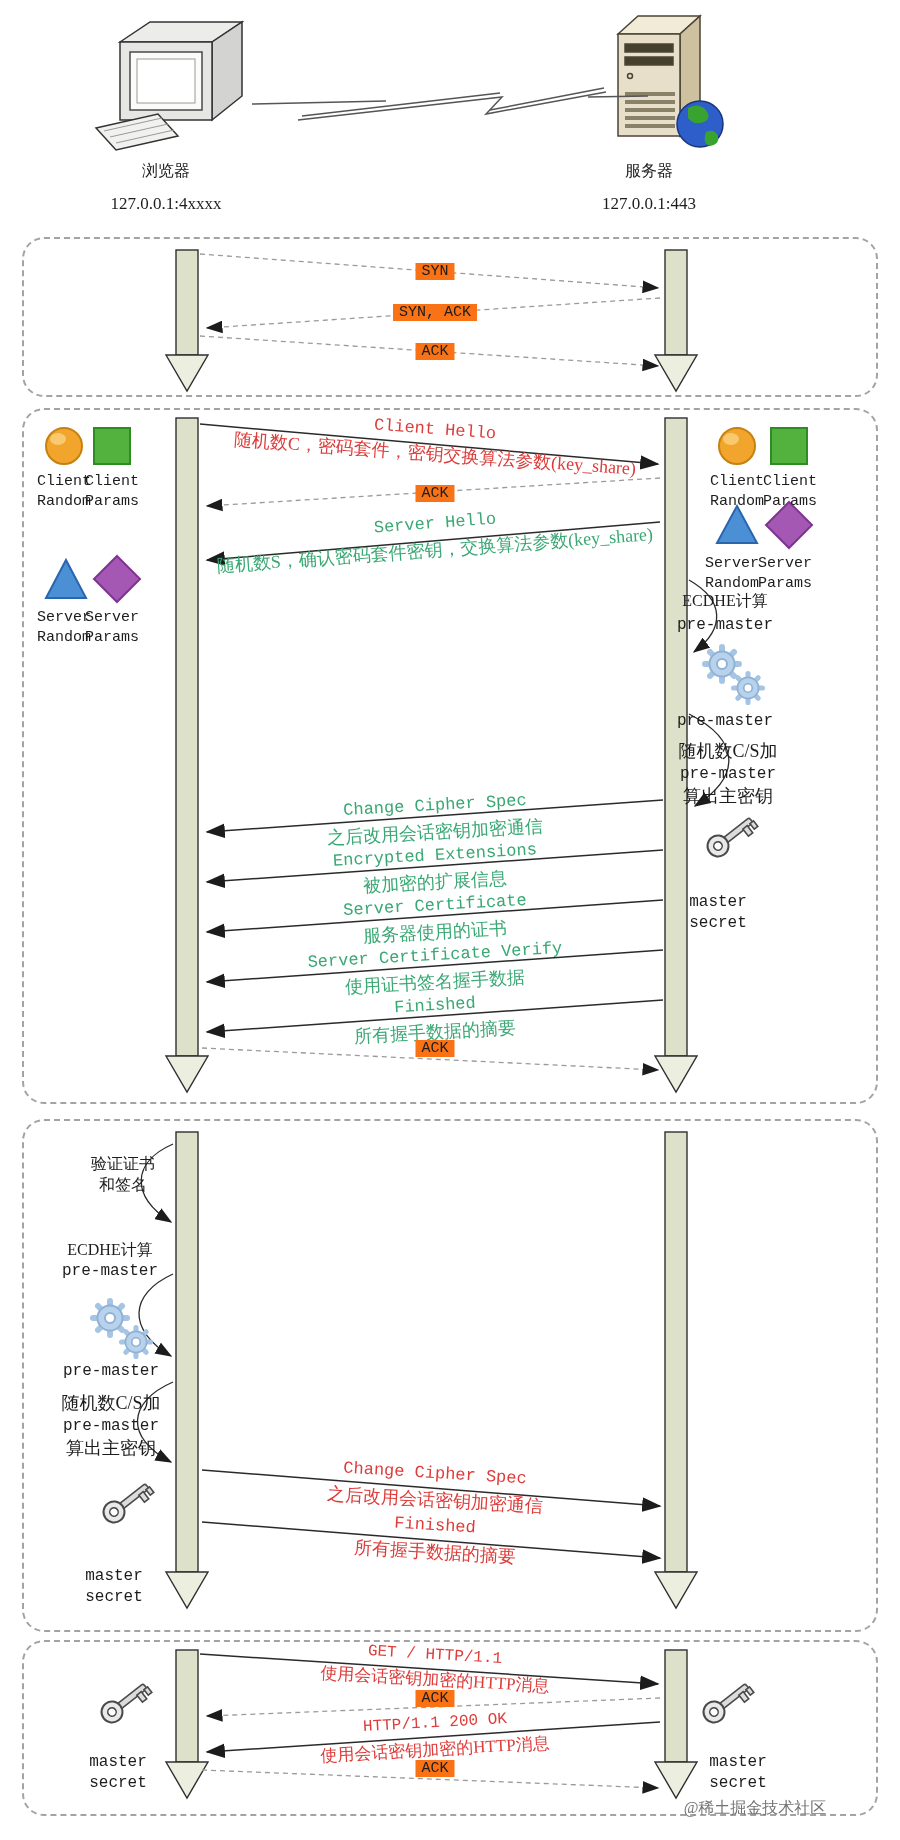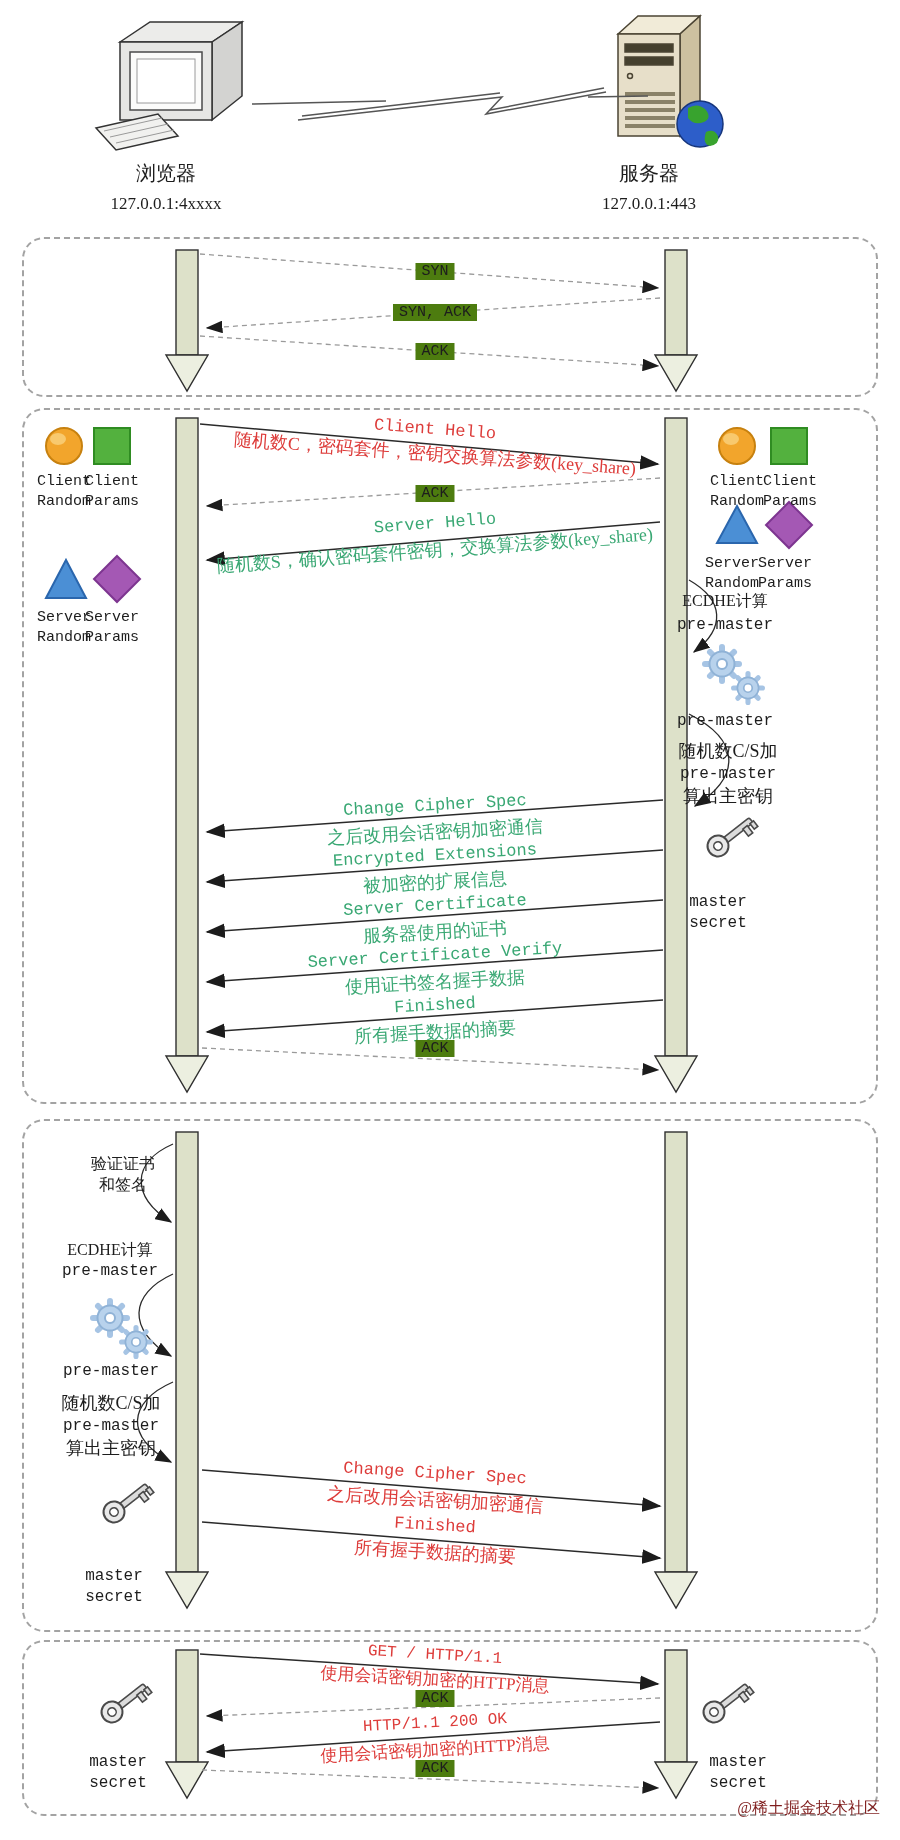--- a/index.html
+++ b/index.html
@@ -3,27 +3,27 @@
 <meta charset="utf-8">
 <style>
   html,body{margin:0;padding:0;background:#fff}
   .canvas{position:relative;width:900px;height:1840px;background:#fff;overflow:hidden}
   svg.overlay{position:absolute;left:0;top:0;z-index:1}
   .t{position:absolute;line-height:1.15;white-space:nowrap;text-align:center;z-index:2;color:#1d1d1d}
   .ctr{transform:translateX(-50%)}
   .mono{font-family:"Liberation Mono","DejaVu Sans Mono",monospace}
   .serif{font-family:"Liberation Serif","DejaVu Serif",serif}
   .red{color:#dd3c3a}.green{color:#3aa874}.f15{font-size:15px}.f16{font-size:16px}.f17{font-size:17px}
-  .f18{font-size:18px}.f19{font-size:16px}.f22{font-size:20px}
-  .bg{background:#4d7c0f;padding:0 6px}
+  .f18{font-size:18px}.f19{font-size:16px}.f22{font-size:16px}
+  .bg{background:#f97316;padding:0 6px}
   .r4{transform:rotate(4.2deg)}.rm4{transform:rotate(-4.2deg)}
   .r3{transform:rotate(3.4deg)}.rm3{transform:rotate(-3.2deg)}
   .stack span{display:block;margin:3px 0}
   .dash-box{position:absolute;left:22px;width:852px;border:2px dashed #a3a3a3;border-radius:22px;z-index:0}
-  .wm{color:#7f1d1d;text-align:right}
+  .wm{color:#737373;}
 </style>
 </head>
 <body>
 
 <div class="canvas">
 
   <div class="dash-box" style="top:237px;height:156px"></div>
   <div class="dash-box" style="top:408px;height:692px"></div>
   <div class="dash-box" style="top:1119px;height:509px"></div>
   <div class="dash-box" style="top:1640px;height:172px"></div>

